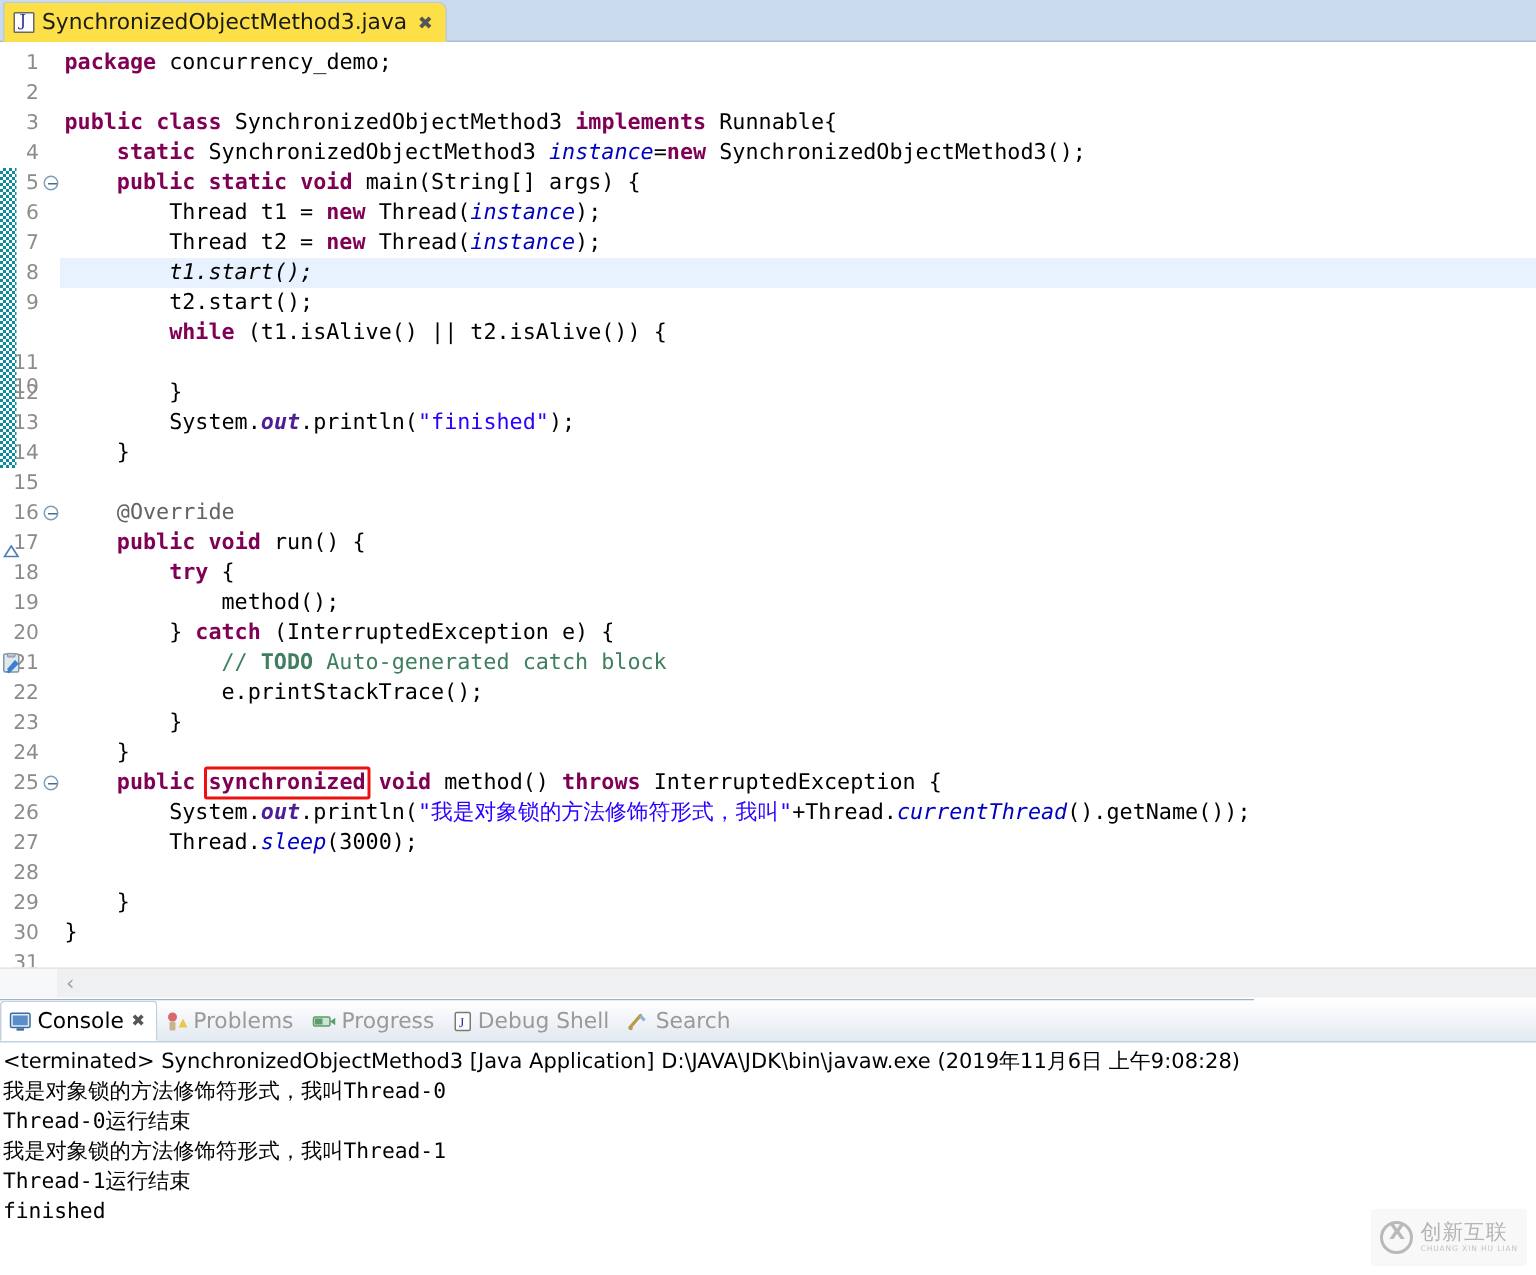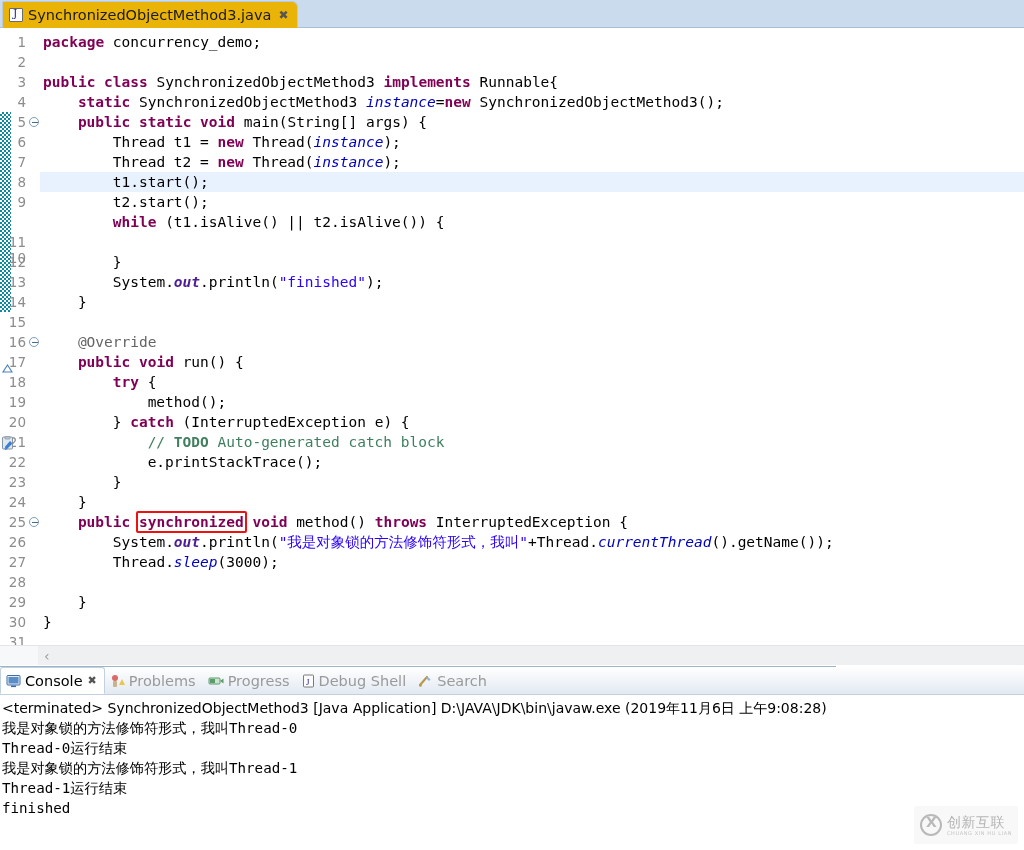--- a/index.html
+++ b/index.html
@@ -15,21 +15,21 @@
   
   .tabbar {
     position: absolute; top: 0; left: 0; width: 1024px; height: 28px;
     background: #cadbee;
     border-bottom: 1px solid #a8bed6;
   }
   .tab {
     position: absolute; top: 1px; left: 2px; height: 27px;
     display: flex; align-items: center; gap: 5px;
     padding: 0 8px 0 6px;
-    background: #eab308;
+    background: #fde047;
     border: 1px solid #b9cadc; border-bottom: none;
     border-radius: 2px 6px 0 0;
   }
   .tab-icon {
     width: 14px; height: 14px; flex: 0 0 14px;
     border: 1px solid #6a6a6a; border-radius: 1px;
     background: #fdfdfd; position: relative;
   }
   .tab-icon::after {
     content: "J"; position: absolute; left: 3px; top: -2px;
@@ -229,21 +229,21 @@
       </div>
     <div class="code-area" id="code-area">
         <div class="row" style="top: 4px; padding-left: 3px;"><span class="kw">package </span><span class="txt">concurrency_demo;</span></div>
         <div class="row" style="top: 24px; padding-left: 3px;"></div>
         <div class="row" style="top: 44px; padding-left: 3px;"><span class="kw">public class </span><span class="txt">SynchronizedObjectMethod3 </span><span class="kw">implements </span><span class="txt">Runnable{</span></div>
         <div class="row" style="top: 64px; padding-left: 37.88px;"><span class="kw">static </span><span class="txt">SynchronizedObjectMethod3 </span><span class="fld">instance</span><span class="txt">=</span><span class="kw">new </span><span class="txt">SynchronizedObjectMethod3();</span></div>
         <div class="row" style="top: 84px; padding-left: 37.88px;"><span class="kw">public static void </span><span class="txt">main(String[] args) {</span></div>
         <div class="row" style="top: 104px; padding-left: 72.76px;"><span class="txt">Thread t1 = </span><span class="kw">new </span><span class="txt">Thread(</span><span class="fld">instance</span><span class="txt">);</span></div>
         <div class="row" style="top: 124px; padding-left: 72.76px;"><span class="txt">Thread t2 = </span><span class="kw">new </span><span class="txt">Thread(</span><span class="fld">instance</span><span class="txt">);</span></div>
         <div class="hl-line" style="top: 144px;"></div>
-        <div class="row" style="top: 144px; padding-left: 72.76px;"><span class="txt">t1.start();</span></div>
+        <div class="row" style="top: 144px; padding-left: 72.76px; font-style: italic;"><span class="txt">t1.start();</span></div>
         <div class="row" style="top: 164px; padding-left: 72.76px;"><span class="txt">t2.start();</span></div>
         <div class="row" style="top: 184px; padding-left: 72.76px;"><span class="kw">while </span><span class="txt">(t1.isAlive() || t2.isAlive()) {</span></div>
         <div class="row" style="top: 204px; padding-left: 3px;"></div>
         <div class="row" style="top: 224px; padding-left: 72.76px;"><span class="txt">}</span></div>
         <div class="row" style="top: 244px; padding-left: 72.76px;"><span class="txt">System.</span><span class="sfld">out</span><span class="txt">.println(</span><span class="str">"finished"</span><span class="txt">);</span></div>
         <div class="row" style="top: 264px; padding-left: 37.88px;"><span class="txt">}</span></div>
         <div class="row" style="top: 284px; padding-left: 3px;"></div>
         <div class="row" style="top: 304px; padding-left: 37.88px;"><span class="ann">@Override</span></div>
         <div class="row" style="top: 324px; padding-left: 37.88px;"><span class="kw">public void </span><span class="txt">run() {</span></div>
         <div class="row" style="top: 344px; padding-left: 72.76px;"><span class="kw">try </span><span class="txt">{</span></div>

